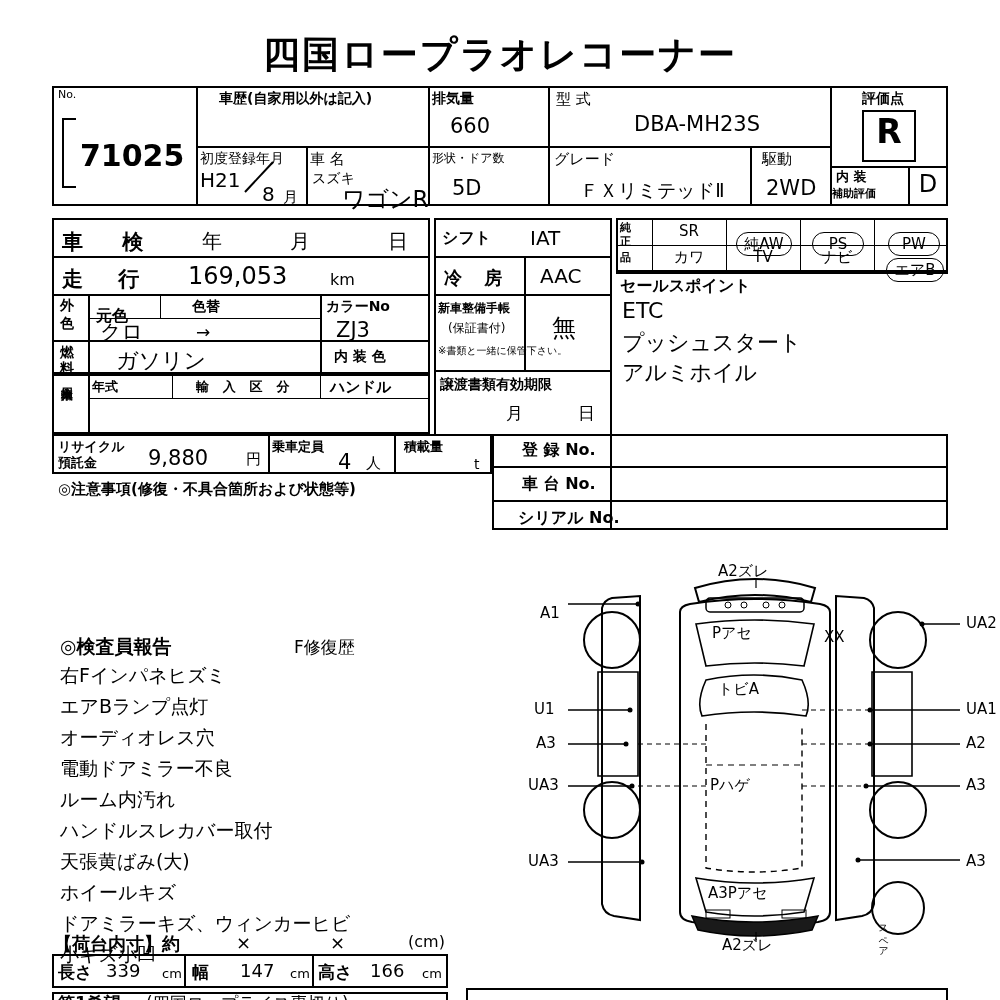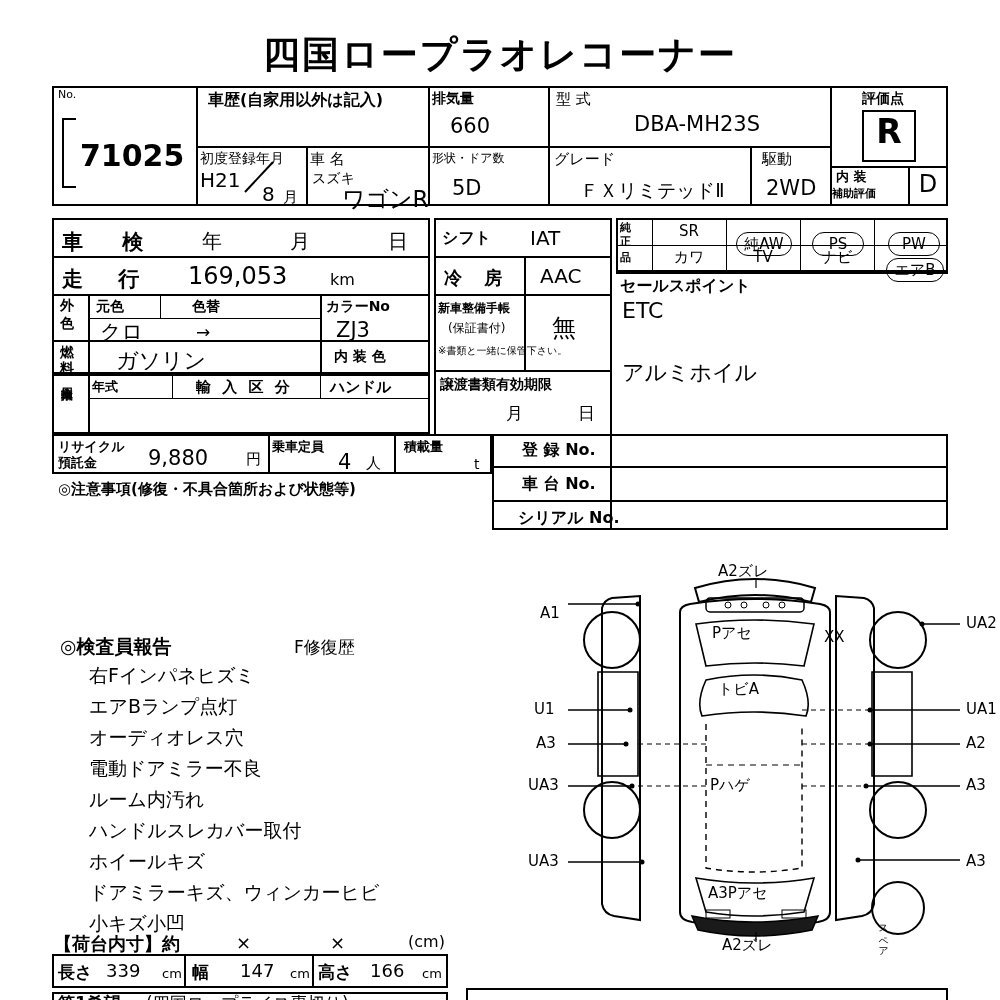--- a/index.html
+++ b/index.html
@@ -12,21 +12,21 @@
   .lbl{position:absolute;font-size:13px;}
   .val{position:absolute;font-size:21px;}
   .vbig{position:absolute;font-size:30px;}
   .bold{font-weight:bold;}
 
   .bracket-l{position:absolute;border-left:2px solid #000;border-top:2px solid #000;border-bottom:2px solid #000;}
   .pill{border-radius:12px;margin-top:12px;}
 
   
   .rep-title{position:absolute;font-size:19px;font-weight:bold;}
-  .rep-item{font-size:19px;line-height:31px;white-space:nowrap;margin-left:29px;}
+  .rep-item{font-size:19px;line-height:31px;white-space:nowrap;}
 
   
   .dg{position:absolute;}
   .dg-lbl{position:absolute;font-size:15px;white-space:nowrap;}
   svg{display:block;}
 </style>
 </head>
 <body>
 
 <div class="sheet">
@@ -41,21 +41,21 @@
   <div class="box" style="left:196px;top:146px;width:634px;height:0;border-width:0;border-top:2px solid #000;"></div>
   <div class="box" style="left:306px;top:146px;width:0;height:60px;border-width:0;border-left:2px solid #000;"></div>
   <div class="box" style="left:428px;top:86px;width:0;height:120px;border-width:0;border-left:2px solid #000;"></div>
   <div class="box" style="left:548px;top:146px;width:0;height:0;border-width:0;"></div>
   <div class="box" style="left:750px;top:146px;width:0;height:60px;border-width:0;border-left:2px solid #000;"></div>
 
   <div class="lbl" style="left:58px;top:88px;font-size:11px;">No.</div>
   <div class="bracket-l" style="left:62px;top:118px;width:12px;height:66px;"></div>
   <div class="vbig bold" style="left:80px;top:138px;">71025</div>
 
-  <div class="lbl" style="left:208px;top:90px;font-size:16px;font-weight:bold;">車歴(自家用以外は記入)</div>
+  <div class="lbl" style="left:219px;top:90px;font-size:14px;font-weight:bold;">車歴(自家用以外は記入)</div>
   <div class="lbl" style="left:432px;top:90px;font-size:14px;font-weight:bold;">排気量</div>
   <div class="val" style="left:450px;top:114px;">660</div>
 
   <div class="lbl" style="left:556px;top:90px;font-size:15px;">型  式</div>
   <div class="val" style="left:634px;top:112px;">DBA-MH23S</div>
 
   <div class="lbl" style="left:862px;top:90px;font-size:14px;font-weight:bold;">評価点</div>
   <div class="box" style="left:862px;top:110px;width:54px;height:52px;"></div>
   <div style="position:absolute;left:862px;top:112px;width:54px;text-align:center;font-size:33px;font-weight:bold;">R</div>
 
@@ -102,40 +102,40 @@
   <div class="lbl" style="left:202px;top:228px;font-size:20px;">年</div>
   <div class="lbl" style="left:290px;top:228px;font-size:20px;">月</div>
   <div class="lbl" style="left:388px;top:228px;font-size:20px;">日</div>
 
   <div class="lbl bold" style="left:62px;top:265px;font-size:21px;letter-spacing:14px;">走  行</div>
   <div class="val" style="left:188px;top:262px;font-size:24px;">169,053</div>
   <div class="lbl" style="left:330px;top:270px;font-size:16px;">km</div>
 
   <div class="lbl bold" style="left:60px;top:297px;font-size:14px;">外</div>
   <div class="lbl bold" style="left:60px;top:315px;font-size:14px;">色</div>
-  <div class="lbl bold" style="left:96px;top:298px;font-size:14px;">元色</div>
+  <div class="lbl bold" style="left:96px;top:306px;font-size:16px;">元色</div>
   <div class="lbl bold" style="left:192px;top:298px;font-size:14px;">色替</div>
   <div class="lbl bold" style="left:326px;top:298px;font-size:14px;">カラーNo</div>
   <div class="val" style="left:100px;top:318px;font-size:21px;">クロ</div>
   <div class="lbl" style="left:196px;top:322px;font-size:17px;">→</div>
   <div class="val" style="left:336px;top:318px;font-size:21px;">ZJ3</div>
 
   <div class="lbl bold" style="left:60px;top:344px;font-size:14px;">燃</div>
   <div class="lbl bold" style="left:60px;top:360px;font-size:14px;">料</div>
   <div class="val" style="left:116px;top:346px;font-size:22px;">ガソリン</div>
   <div class="lbl bold" style="left:334px;top:348px;font-size:14px;">内 装 色</div>
 
   <div class="box" style="left:52px;top:374px;width:378px;height:60px;"></div>
   <div class="box" style="left:88px;top:374px;width:0;height:60px;border-width:0;border-left:2px solid #000;"></div>
   <div class="box" style="left:88px;top:398px;width:342px;height:0;border-width:0;border-top:1px solid #000;"></div>
   <div class="box" style="left:172px;top:374px;width:0;height:24px;border-width:0;border-left:1px solid #000;"></div>
   <div class="box" style="left:320px;top:374px;width:0;height:24px;border-width:0;border-left:1px solid #000;"></div>
   <div class="lbl bold" style="left:58px;top:378px;font-size:12px;writing-mode:vertical-rl;letter-spacing:0px;">輸入車用</div>
   <div class="lbl bold" style="left:92px;top:378px;font-size:13px;">年式</div>
-  <div class="lbl bold" style="left:196px;top:378px;font-size:15px;letter-spacing:3px;">輸 入 区 分</div>
+  <div class="lbl bold" style="left:196px;top:378px;font-size:13px;letter-spacing:3px;font-family:Liberation Mono, monospace;">輸 入 区 分</div>
   <div class="lbl bold" style="left:330px;top:378px;font-size:15px;">ハンドル</div>
 
   <div class="box" style="left:52px;top:434px;width:440px;height:40px;"></div>
   <div class="box" style="left:268px;top:434px;width:0;height:40px;border-width:0;border-left:2px solid #000;"></div>
   <div class="box" style="left:394px;top:434px;width:0;height:40px;border-width:0;border-left:2px solid #000;"></div>
   <div class="lbl bold" style="left:58px;top:438px;font-size:13px;">リサイクル</div>
   <div class="lbl bold" style="left:58px;top:454px;font-size:13px;">預託金</div>
   <div class="val" style="left:148px;top:446px;font-size:21px;">9,880</div>
   <div class="lbl" style="left:246px;top:450px;font-size:15px;">円</div>
   <div class="lbl bold" style="left:272px;top:438px;font-size:13px;">乗車定員</div>
@@ -192,32 +192,34 @@
   <div class="pill" style="position:absolute;left:888px;top:220px;width:50px;height:22px;border:1px solid #000;text-align:center;font-size:15px;line-height:22px;">PW</div>
   <div style="position:absolute;left:652px;top:248px;width:74px;text-align:center;font-size:15px;">カワ</div>
   <div style="position:absolute;left:726px;top:248px;width:74px;text-align:center;font-size:15px;">TV</div>
   <div style="position:absolute;left:800px;top:248px;width:74px;text-align:center;font-size:15px;">ナビ</div>
   <div class="pill" style="position:absolute;left:886px;top:246px;width:56px;height:22px;border:1px solid #000;text-align:center;font-size:15px;line-height:22px;">エアB</div>
 
   <div class="box" style="left:616px;top:272px;width:332px;height:156px;border-width:0;"></div>
   <div class="box" style="left:616px;top:272px;width:332px;height:0;border-width:0;border-top:2px solid #000;"></div>
   <div class="lbl bold" style="left:620px;top:276px;font-size:16px;">セールスポイント</div>
   <div class="val" style="left:622px;top:298px;font-size:22px;">ETC</div>
+  <div class="val" style="left:622px;top:328px;font-size:22px;">プッシュスタート</div>
   <div class="val" style="left:622px;top:358px;font-size:22px;">アルミホイル</div>
 
   <div class="rep-title" style="left:60px;top:634px;">◎検査員報告</div>
   <div style="position:absolute;left:294px;top:636px;font-size:17px;">F修復歴</div>
 
   <div style="position:absolute;left:60px;top:660px;width:430px;">
     <div class="rep-item">右Fインパネヒズミ</div>
     <div class="rep-item">エアBランプ点灯</div>
     <div class="rep-item">オーディオレス穴</div>
     <div class="rep-item">電動ドアミラー不良</div>
     <div class="rep-item">ルーム内汚れ</div>
     <div class="rep-item">ハンドルスレカバー取付</div>
+    <div class="rep-item">天張黄ばみ(大)</div>
     <div class="rep-item">ホイールキズ</div>
     <div class="rep-item">ドアミラーキズ、ウィンカーヒビ</div>
     <div class="rep-item">小キズ小凹</div>
   </div>
 
   <div style="position:absolute;left:54px;top:932px;font-size:18px;font-weight:bold;">【荷台内寸】約</div>
   <div style="position:absolute;left:236px;top:932px;font-size:18px;">×</div>
   <div style="position:absolute;left:330px;top:932px;font-size:18px;">×</div>
   <div style="position:absolute;left:408px;top:932px;font-size:16px;">(cm)</div>
 

